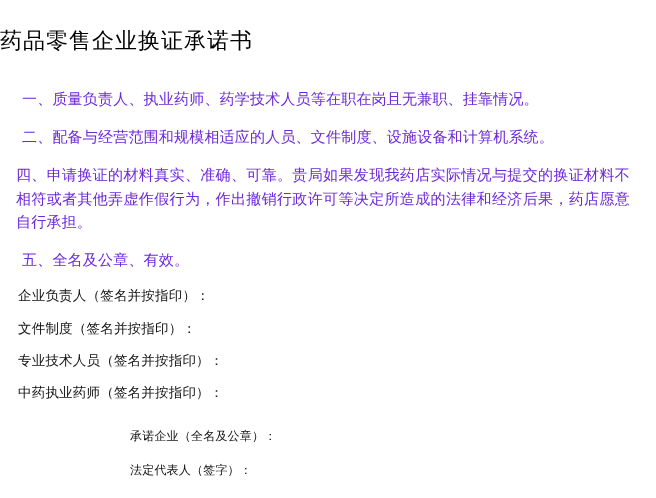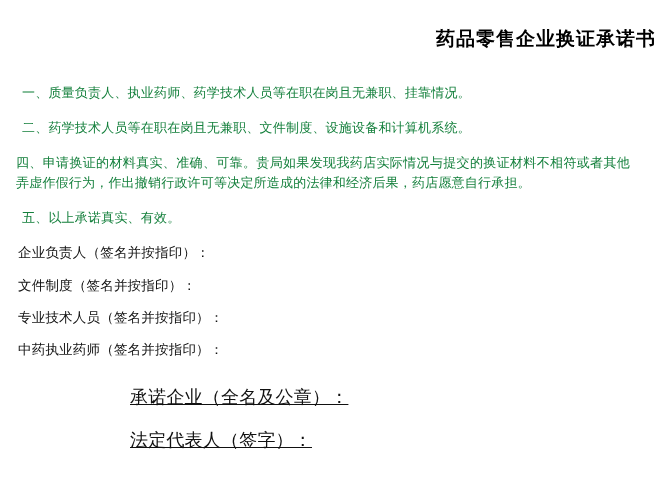--- a/index.html
+++ b/index.html
@@ -15,38 +15,38 @@
     overflow: hidden;
   }
   .page {
     position: relative;
     width: 656px;
     height: 498px;
     background: #ffffff;
     box-sizing: border-box;
   }
   .doc-title {
-    text-align: right;
-    font-size: 19px;
-    font-weight: bold;
+    text-align: left;
+    font-size: 22px;
+    font-weight: normal;
     letter-spacing: 1px;
     color: #000000;
     margin: 26px 0 0 0;
     padding: 0;
     line-height: 1.4;
   }
   .clauses {
     margin: 30px 0 0 0;
     padding: 0;
     list-style: none;
   }
   .clause {
-    font-size: 13px;
+    font-size: 15px;
     line-height: 1.55;
-    color: #15803d;
+    color: #6d28d9;
     margin: 0 0 15px 0;
     padding: 0 26px 0 22px;
     text-align: justify;
     letter-spacing: 0.2px;
   }
   .clause.no-indent {
     padding-left: 16px;
   }
   .sig-list {
     margin: 6px 0 0 0;
@@ -59,40 +59,39 @@
     color: #111111;
     margin: 0 4px 12px 0;
     padding-left: 18px;
     letter-spacing: 0.2px;
   }
   .footer-block {
     margin-top: 24px;
     padding-left: 130px;
   }
   .footer-line {
-    font-size: 18px;
+    font-size: 12px;
     line-height: 1.5;
     color: #111111;
     margin: 0 4px 16px 0;
     letter-spacing: 0.2px;
-    text-decoration: underline;
   }
 </style>
 </head>
 <body>
 
 <div class="page">
 
   <h1 class="doc-title">药品零售企业换证承诺书</h1>
 
   <div class="clauses">
     <p class="clause">一、质量负责人、执业药师、药学技术人员等在职在岗且无兼职、挂靠情况。</p>
-    <p class="clause">二、药学技术人员等在职在岗且无兼职、文件制度、设施设备和计算机系统。</p>
+    <p class="clause">二、配备与经营范围和规模相适应的人员、文件制度、设施设备和计算机系统。</p>
     <p class="clause no-indent">四、申请换证的材料真实、准确、可靠。贵局如果发现我药店实际情况与提交的换证材料不相符或者其他弄虚作假行为，作出撤销行政许可等决定所造成的法律和经济后果，药店愿意自行承担。</p>
-    <p class="clause">五、以上承诺真实、有效。</p>
+    <p class="clause">五、全名及公章、有效。</p>
   </div>
 
   <div class="sig-list">
     <p class="sig-line">企业负责人（签名并按指印）：</p>
     <p class="sig-line">文件制度（签名并按指印）：</p>
     <p class="sig-line">专业技术人员（签名并按指印）：</p>
     <p class="sig-line">中药执业药师（签名并按指印）：</p>
   </div>
 
   <div class="footer-block">

